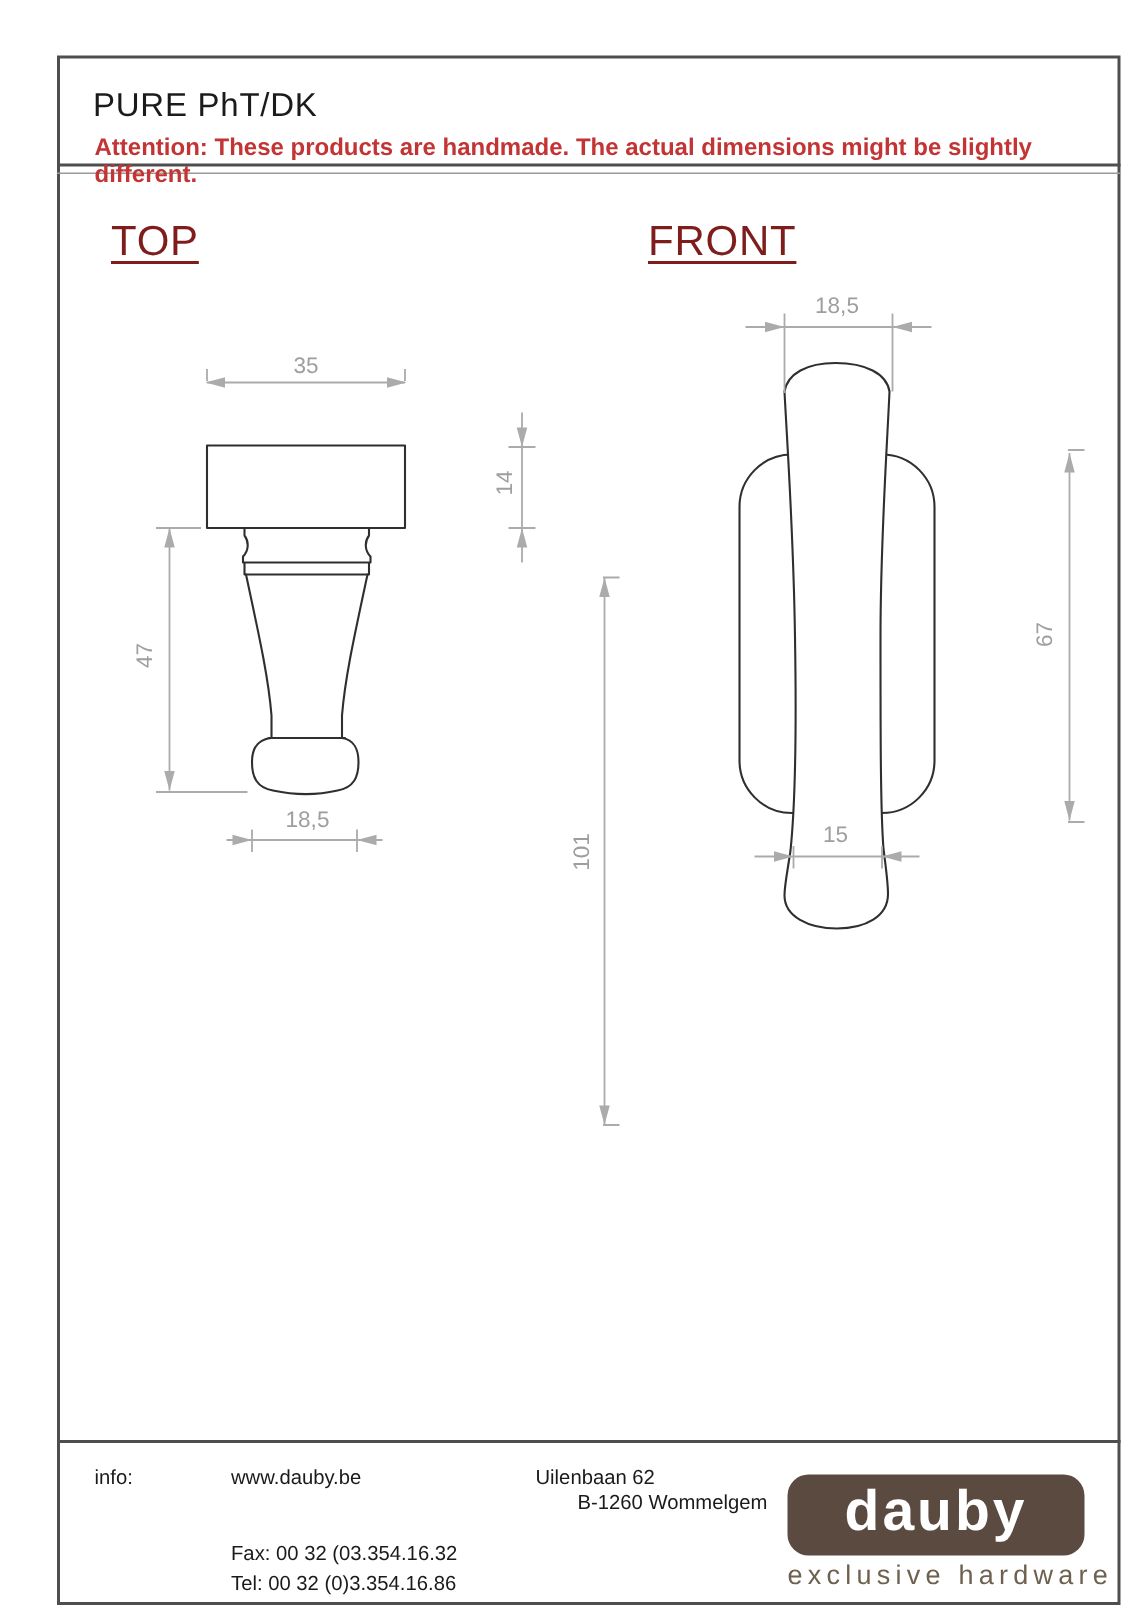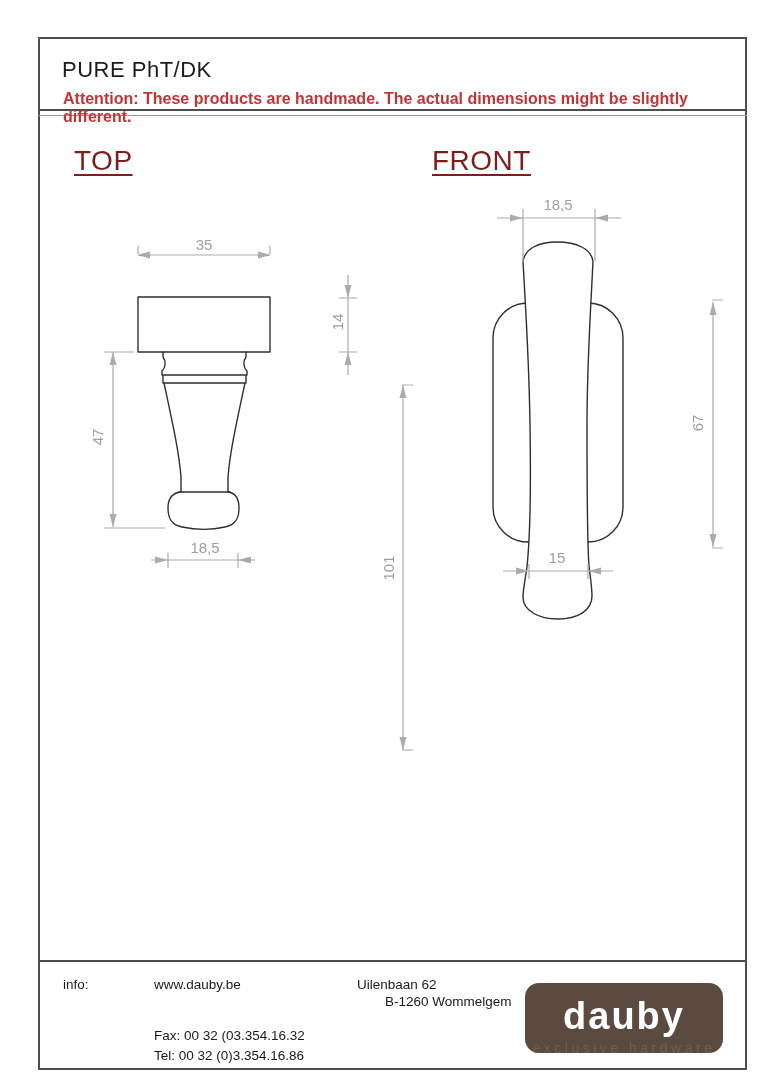--- a/index.html
+++ b/index.html
@@ -29,30 +29,30 @@
     transform:translate(-50%,-50%);
   }
   .dlabel.vert{transform:translate(-50%,-50%) rotate(-90deg);}
   svg.draw{left:0;top:0;pointer-events:none;}
   .shape{fill:none;stroke:#2f2f2f;stroke-width:1.4;stroke-linejoin:round;stroke-linecap:round;}
   .shape.filled{fill:#ffffff;}
   .dim{fill:none;stroke:#ababab;stroke-width:1.2;}
   .dimfill{fill:#ababab;stroke:none;}
   .ftext{font-size:13.5px;color:#1a1a1a;}
   .logo-box{
-    left:525px;top:983px;width:198px;height:70px;background:#5a4a40;border-radius:14px;
+    left:525px;top:983px;width:198px;height:54px;background:#5a4a40;border-radius:14px;
     display:flex;align-items:center;justify-content:center;
   }
   .logo-word{
     color:#ffffff;font-size:38px;font-weight:700;letter-spacing:2px;line-height:1;
     padding-bottom:4px;
   }
   .logo-tagline{
     left:525px;top:1040px;width:198px;text-align:center;color:#6e6150;
-    font-size:14px;letter-spacing:3.5px;white-space:nowrap;
+    font-size:18px;letter-spacing:3.5px;white-space:nowrap;
   }
 </style>
 </head>
 <body>
 
 <div class="abs page-box"></div>
 <div class="abs hline" style="top:109px;"></div>
 <div class="abs hline thin" style="top:115px;"></div>
 <div class="abs hline" style="top:960px;"></div>
 

